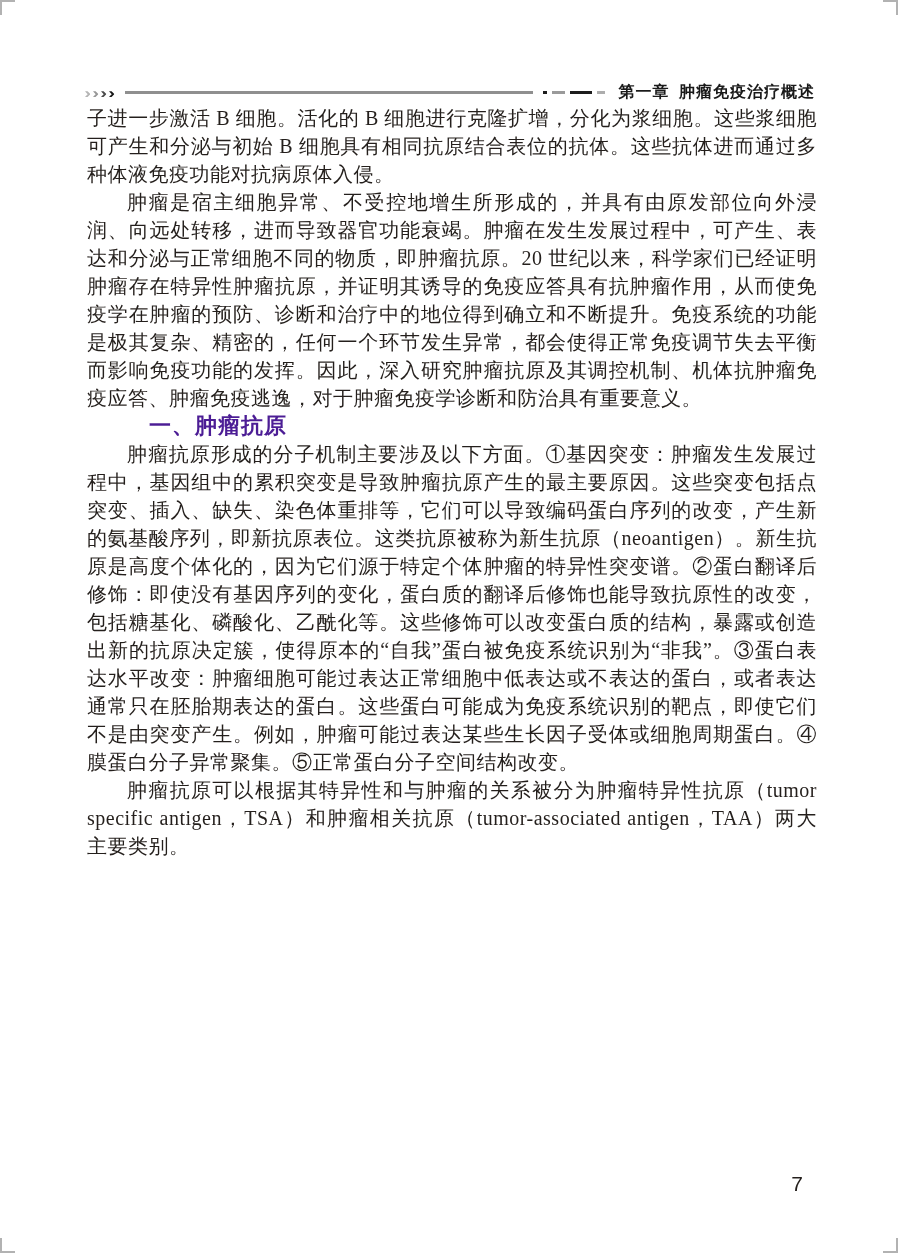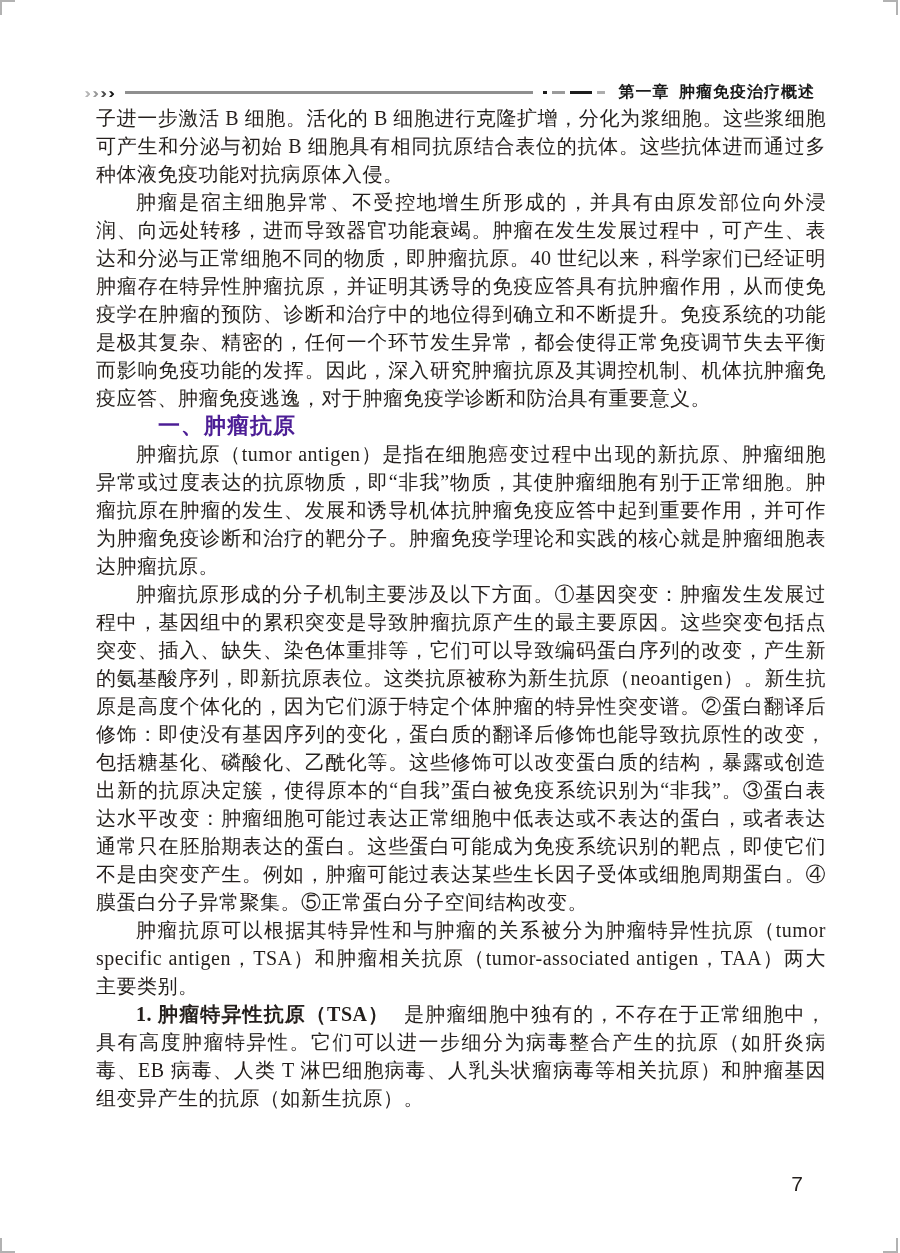--- a/index.html
+++ b/index.html
@@ -41,21 +41,21 @@
   .dash-black{width:22px;height:4px;background:#1c1c1c;}
   .dash-tail{width:8px;background:#adadad;}
   .head-chapter{
     margin-left:14px;font-weight:bold;font-size:16px;color:#1a1a1a;
     white-space:nowrap;letter-spacing:1px;
   }
   .head-chapter .chapter-title{margin-left:4px;}
 
   
   .page-body{
-    position:absolute;left:96px;top:104px;width:730px;
+    position:absolute;left:87px;top:104px;width:730px;
     font-size:20px;line-height:28px;
     text-align:justify;
     letter-spacing:0.5px;
   }
   .page-body p{margin:0;}
   .para-indent{text-indent:2em;}
   .section-title{
     font-family:"Liberation Sans","DejaVu Sans",sans-serif;
     font-weight:bold;font-size:28px;line-height:34px;
     text-align:center;letter-spacing:2px;
@@ -101,24 +101,22 @@
   <span class="head-chapter">
     <span class="chapter-label">第一章</span>
     <span class="chapter-title">肿瘤免疫治疗概述</span>
   </span>
 </div>
 
 <div class="page-body">
   <p>子进一步激活 B 细胞。活化的 B 细胞进行克隆扩增，分化为浆细胞。这些浆细胞可产生和分泌与初始 B 细胞具有相同抗原结合表位的抗体。这些抗体进而通过多种体液免疫功能对抗病原体入侵。</p>
 
 
-  <p class="para-indent">肿瘤是宿主细胞异常、不受控地增生所形成的，并具有由原发部位向外浸润、向远处转移，进而导致器官功能衰竭。肿瘤在发生发展过程中，可产生、表达和分泌与正常细胞不同的物质，即肿瘤抗原。40 世纪以来，科学家们已经证明肿瘤存在特异性肿瘤抗原，并证明其诱导的免疫应答具有抗肿瘤作用，从而使免疫学在肿瘤的预防、诊断和治疗中的地位得到确立和不断提升。免疫系统的功能是极其复杂、精密的，任何一个环节发生异常，都会使得正常免疫调节失去平衡而影响免疫功能的发挥。因此，深入研究肿瘤抗原及其调控机制、机体抗肿瘤免疫应答、肿瘤免疫逃逸，对于肿瘤免疫学诊断和防治具有重要意义。</p>
+  <p class="para-indent">肿瘤是宿主细胞异常、不受控地增生所形成的，并具有由原发部位向外浸润、向远处转移，进而导致器官功能衰竭。肿瘤在发生发展过程中，可产生、表达和分泌与正常细胞不同的物质，即肿瘤抗原。20 世纪以来，科学家们已经证明肿瘤存在特异性肿瘤抗原，并证明其诱导的免疫应答具有抗肿瘤作用，从而使免疫学在肿瘤的预防、诊断和治疗中的地位得到确立和不断提升。免疫系统的功能是极其复杂、精密的，任何一个环节发生异常，都会使得正常免疫调节失去平衡而影响免疫功能的发挥。因此，深入研究肿瘤抗原及其调控机制、机体抗肿瘤免疫应答、肿瘤免疫逃逸，对于肿瘤免疫学诊断和防治具有重要意义。</p>
 
   <p class="subsection-title">一、肿瘤抗原</p>
 
-  <p class="para-indent">肿瘤抗原（tumor antigen）是指在细胞癌变过程中出现的新抗原、肿瘤细胞异常或过度表达的抗原物质，即“非我”物质，其使肿瘤细胞有别于正常细胞。肿瘤抗原在肿瘤的发生、发展和诱导机体抗肿瘤免疫应答中起到重要作用，并可作为肿瘤免疫诊断和治疗的靶分子。肿瘤免疫学理论和实践的核心就是肿瘤细胞表达肿瘤抗原。</p>
   <p class="para-indent">肿瘤抗原形成的分子机制主要涉及以下方面。①基因突变：肿瘤发生发展过程中，基因组中的累积突变是导致肿瘤抗原产生的最主要原因。这些突变包括点突变、插入、缺失、染色体重排等，它们可以导致编码蛋白序列的改变，产生新的氨基酸序列，即新抗原表位。这类抗原被称为新生抗原（neoantigen）。新生抗原是高度个体化的，因为它们源于特定个体肿瘤的特异性突变谱。②蛋白翻译后修饰：即使没有基因序列的变化，蛋白质的翻译后修饰也能导致抗原性的改变，包括糖基化、磷酸化、乙酰化等。这些修饰可以改变蛋白质的结构，暴露或创造出新的抗原决定簇，使得原本的“自我”蛋白被免疫系统识别为“非我”。③蛋白表达水平改变：肿瘤细胞可能过表达正常细胞中低表达或不表达的蛋白，或者表达通常只在胚胎期表达的蛋白。这些蛋白可能成为免疫系统识别的靶点，即使它们不是由突变产生。例如，肿瘤可能过表达某些生长因子受体或细胞周期蛋白。④膜蛋白分子异常聚集。⑤正常蛋白分子空间结构改变。</p>
   <p class="para-indent">肿瘤抗原可以根据其特异性和与肿瘤的关系被分为肿瘤特异性抗原（tumor specific antigen，TSA）和肿瘤相关抗原（tumor-associated antigen，TAA）两大主要类别。</p>
 
-  <p class="para-indent"><span class="item-label">1. 肿瘤特异性抗原（TSA）</span><span>是肿瘤细胞中独有的，不存在于正常细胞中，具有高度肿瘤特异性。它们可以进一步细分为病毒整合产生的抗原（如肝炎病毒、EB 病毒、人类 T 淋巴细胞病毒、人乳头状瘤病毒等相关抗原）和肿瘤基因组变异产生的抗原（如新生抗原）。</span></p>
 </div>
 
 <div class="page-number">7</div>
 
 </body></html>

